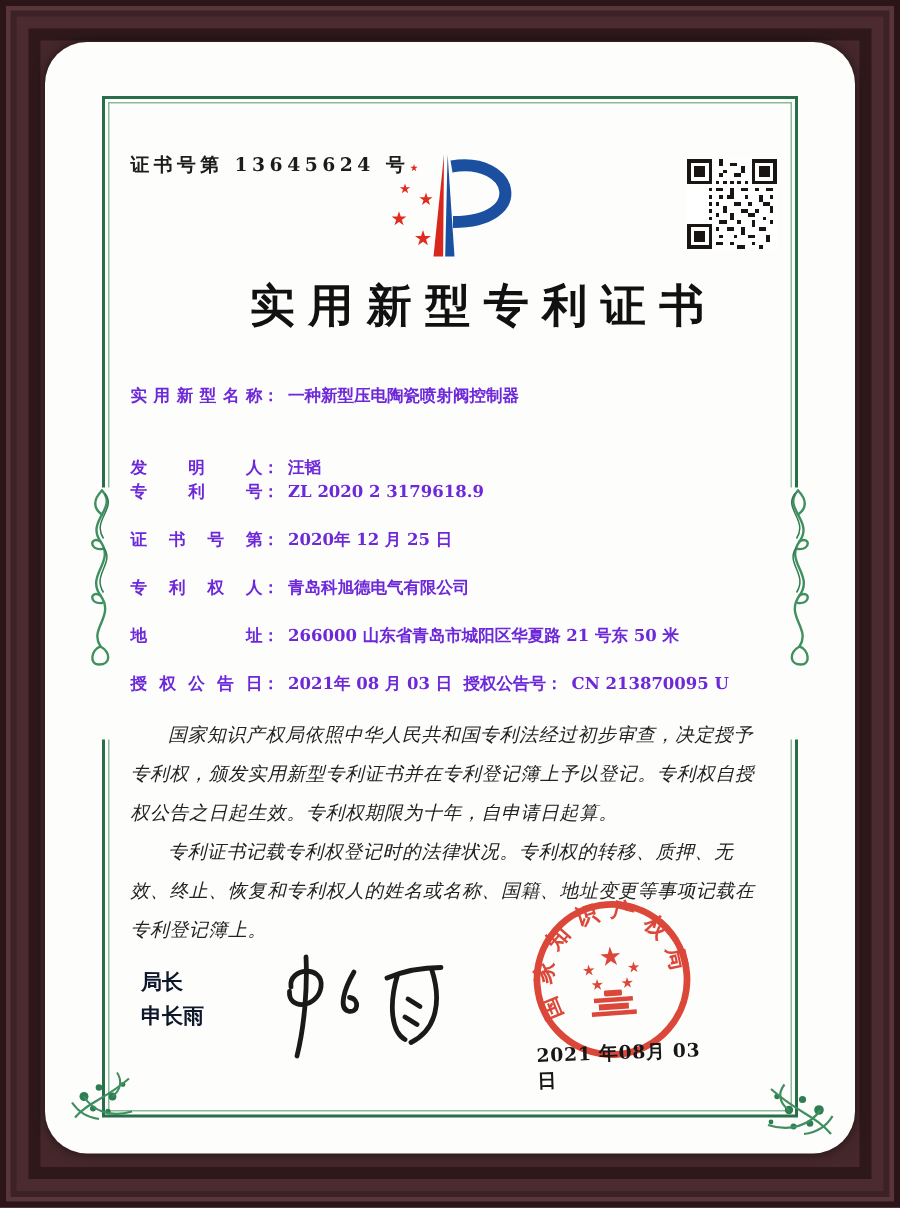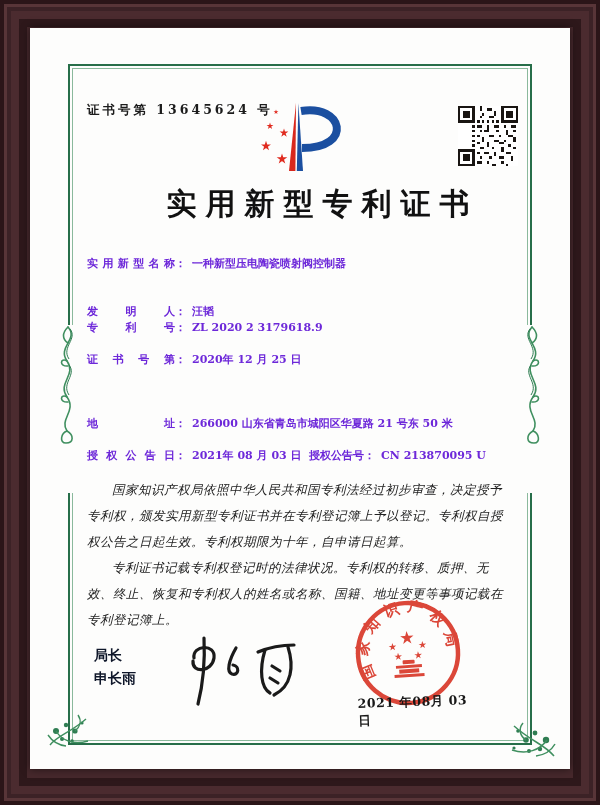--- a/index.html
+++ b/index.html
@@ -7,21 +7,21 @@
   body { font-family:"DejaVu Serif","Liberation Serif",serif; position:relative; background:#40252a; }
 
   
   .frame { position:absolute; inset:0; background:#46282c;
     box-shadow: inset 0 0 0 4px #2b1518, inset 0 0 0 7px #583538,
                 inset 0 0 0 11px #3c2226, inset 0 0 0 19px #4b2b2f,
                 inset 0 0 0 27px #2e181b; }
 
   
   .paper { position:absolute; left:30px; right:30px; top:28px; bottom:36px;
-    background:#fdfdfc; box-shadow:0 0 8px rgba(0,0,0,.55); }
+    background:#fdfdfc; box-shadow:0 0 8px rgba(0,0,0,.55);border-radius:28px; }
 
   
   .gborder { position:absolute; left:38px; right:38px; top:36px; bottom:24px;
     border:2px solid #276e49; }
   .gborder-inner { position:absolute; inset:2px; border:1px solid #8ab99c; }
 
   
   .vine { position:absolute; width:30px; height:168px; top:297px; background:#fdfdfc; }
   .vine.left  { left:23px; }
   .vine.right { left:487px; transform:scaleX(-1); }
@@ -193,20 +193,23 @@
   </div>
   <div class="row" style="top:276px">
     <span class="lbl">发明人</span><span class="colon">：</span><span class="val">汪韬</span>
   </div>
   <div class="row" style="top:292px">
     <span class="lbl">专利号</span><span class="colon">：</span><span class="val">ZL 2020 2 3179618.9</span>
   </div>
   <div class="row" style="top:324px">
     <span class="lbl">证书号第</span><span class="colon">：</span><span class="val">2020年 12 月 25 日</span>
   </div>
+  <div class="row" style="top:356px">
+    <span class="lbl">专利权人</span><span class="colon">：</span><span class="val">青岛科旭德电气有限公司</span>
+  </div>
   <div class="row" style="top:388px">
     <span class="lbl">地址</span><span class="colon">：</span><span class="val">266000 山东省青岛市城阳区华夏路 21 号东 50 米</span>
   </div>
   <div class="row" style="top:420px">
     <span class="lbl">授权公告日</span><span class="colon">：</span><span class="val">2021年 08 月 03 日</span>
     <span class="grant2">
       <span>授权公告号</span><span class="colon">：</span><span>CN 213870095 U</span>
     </span>
   </div>
 

